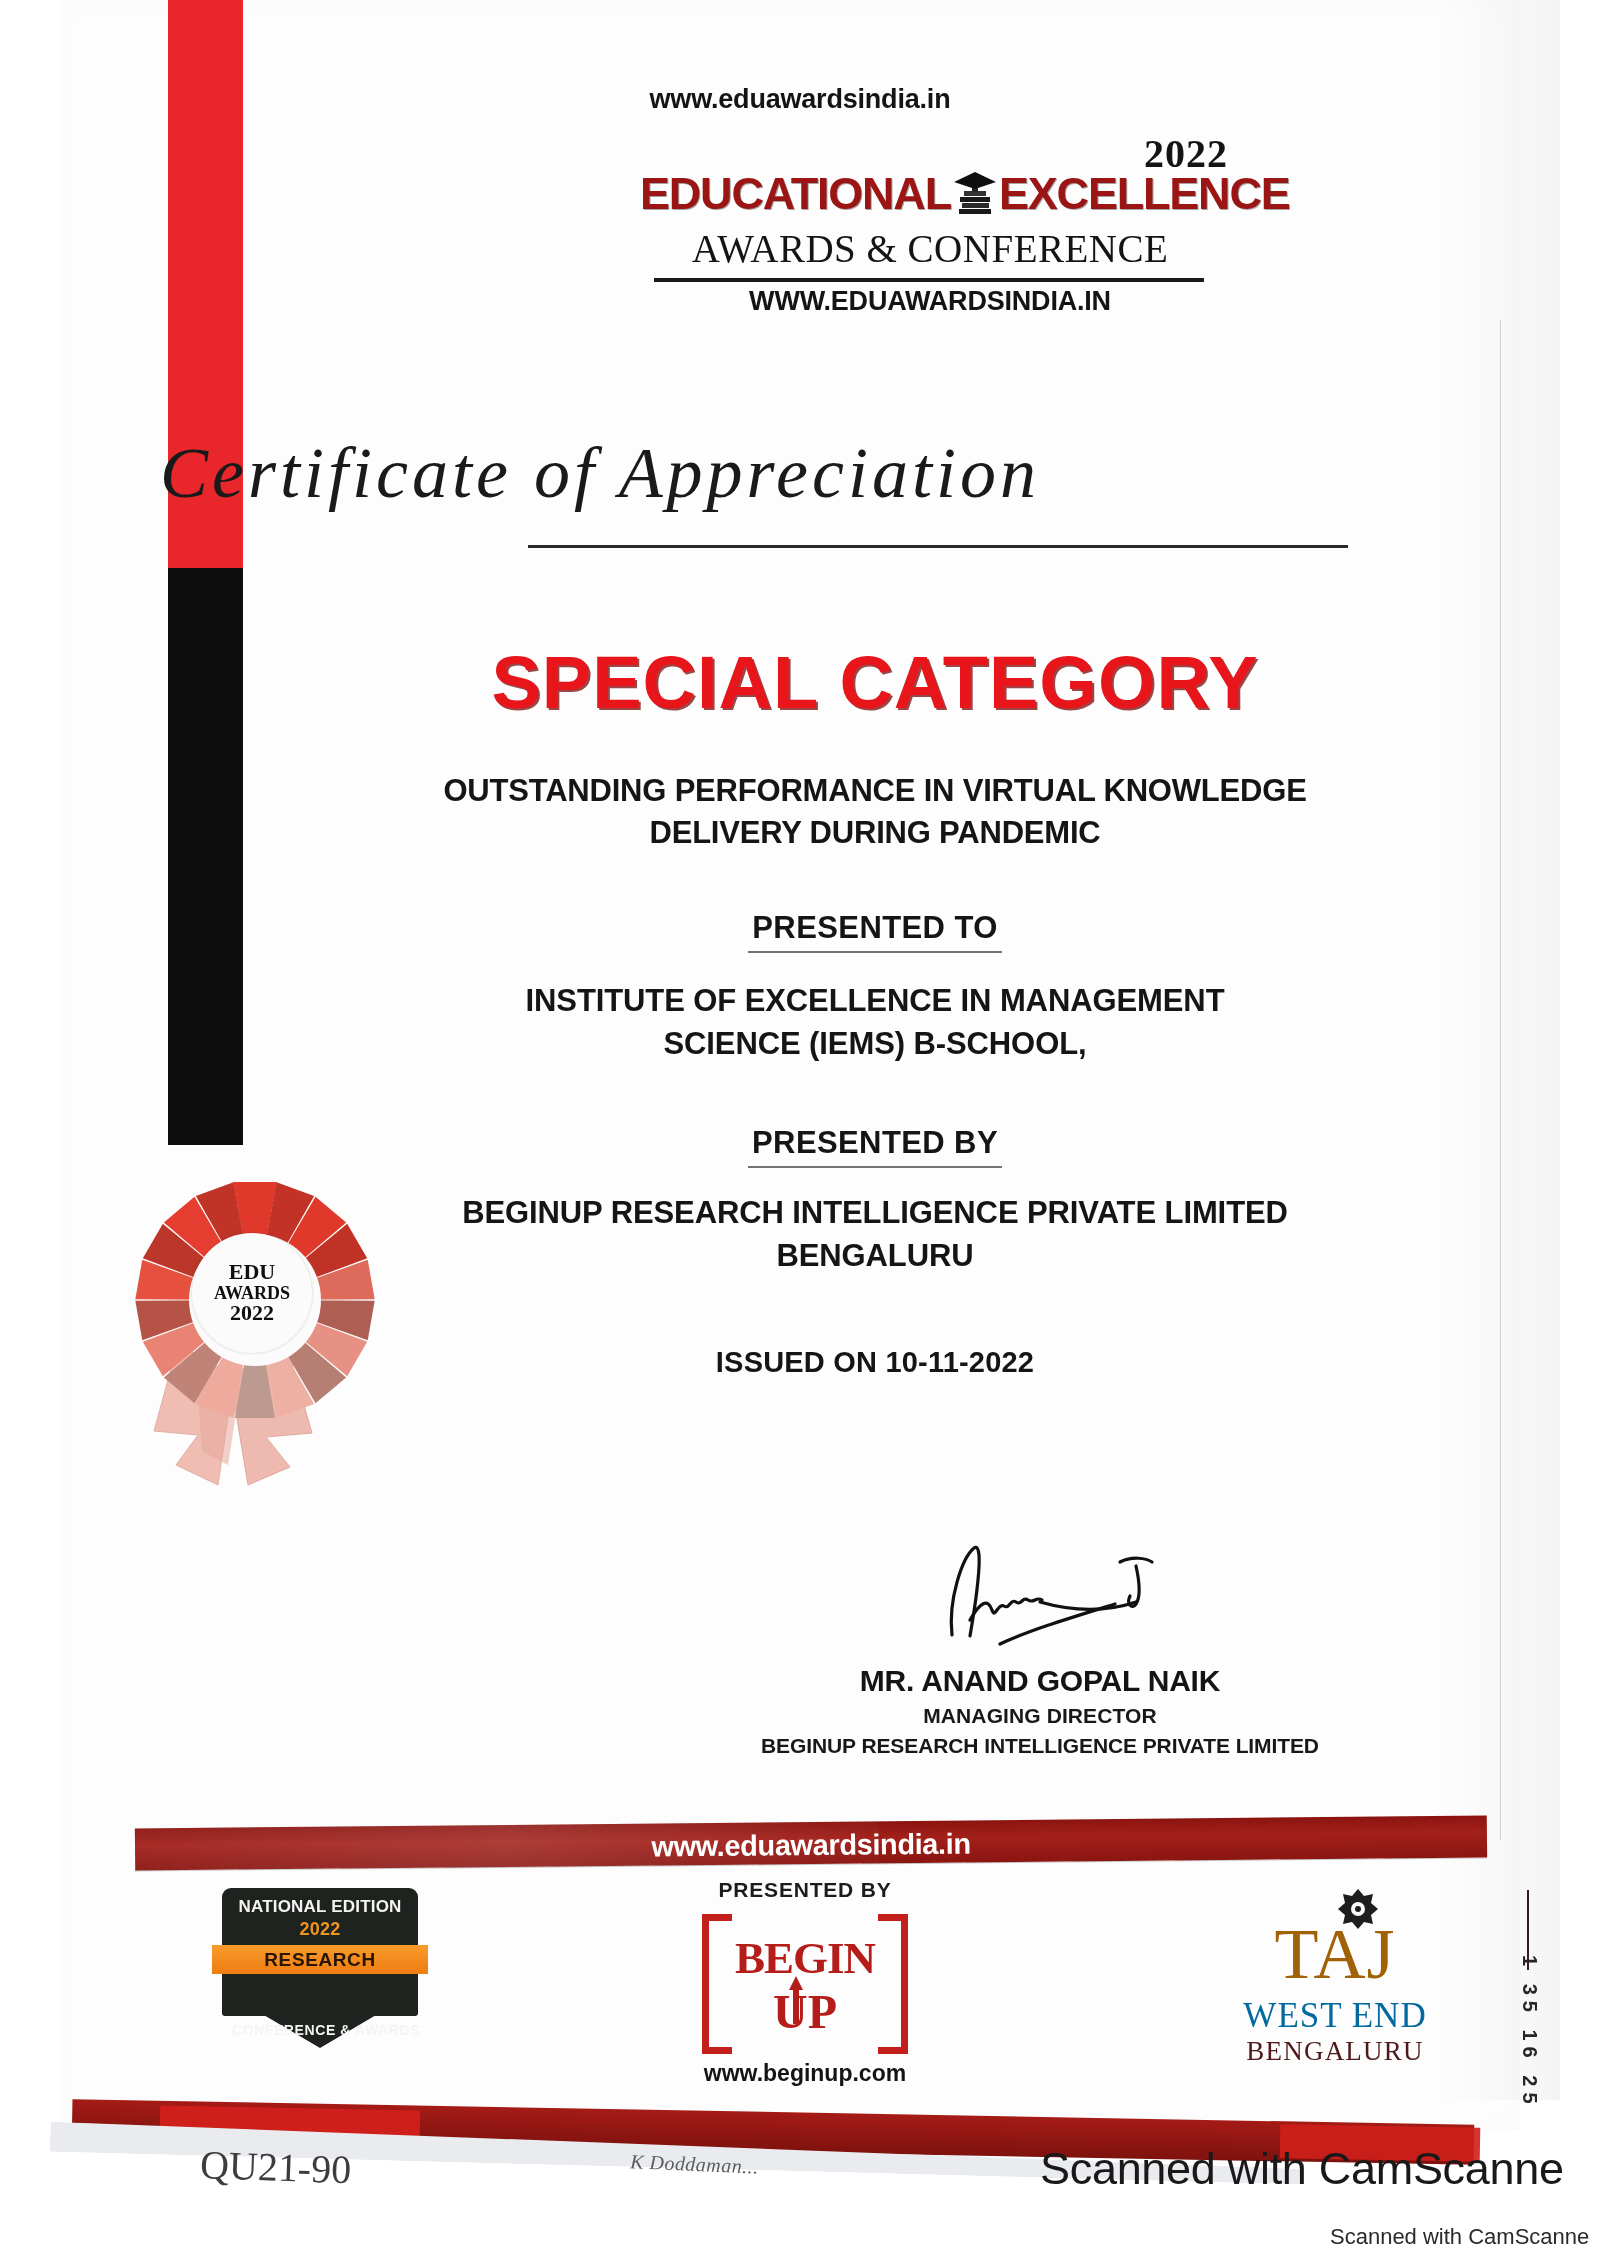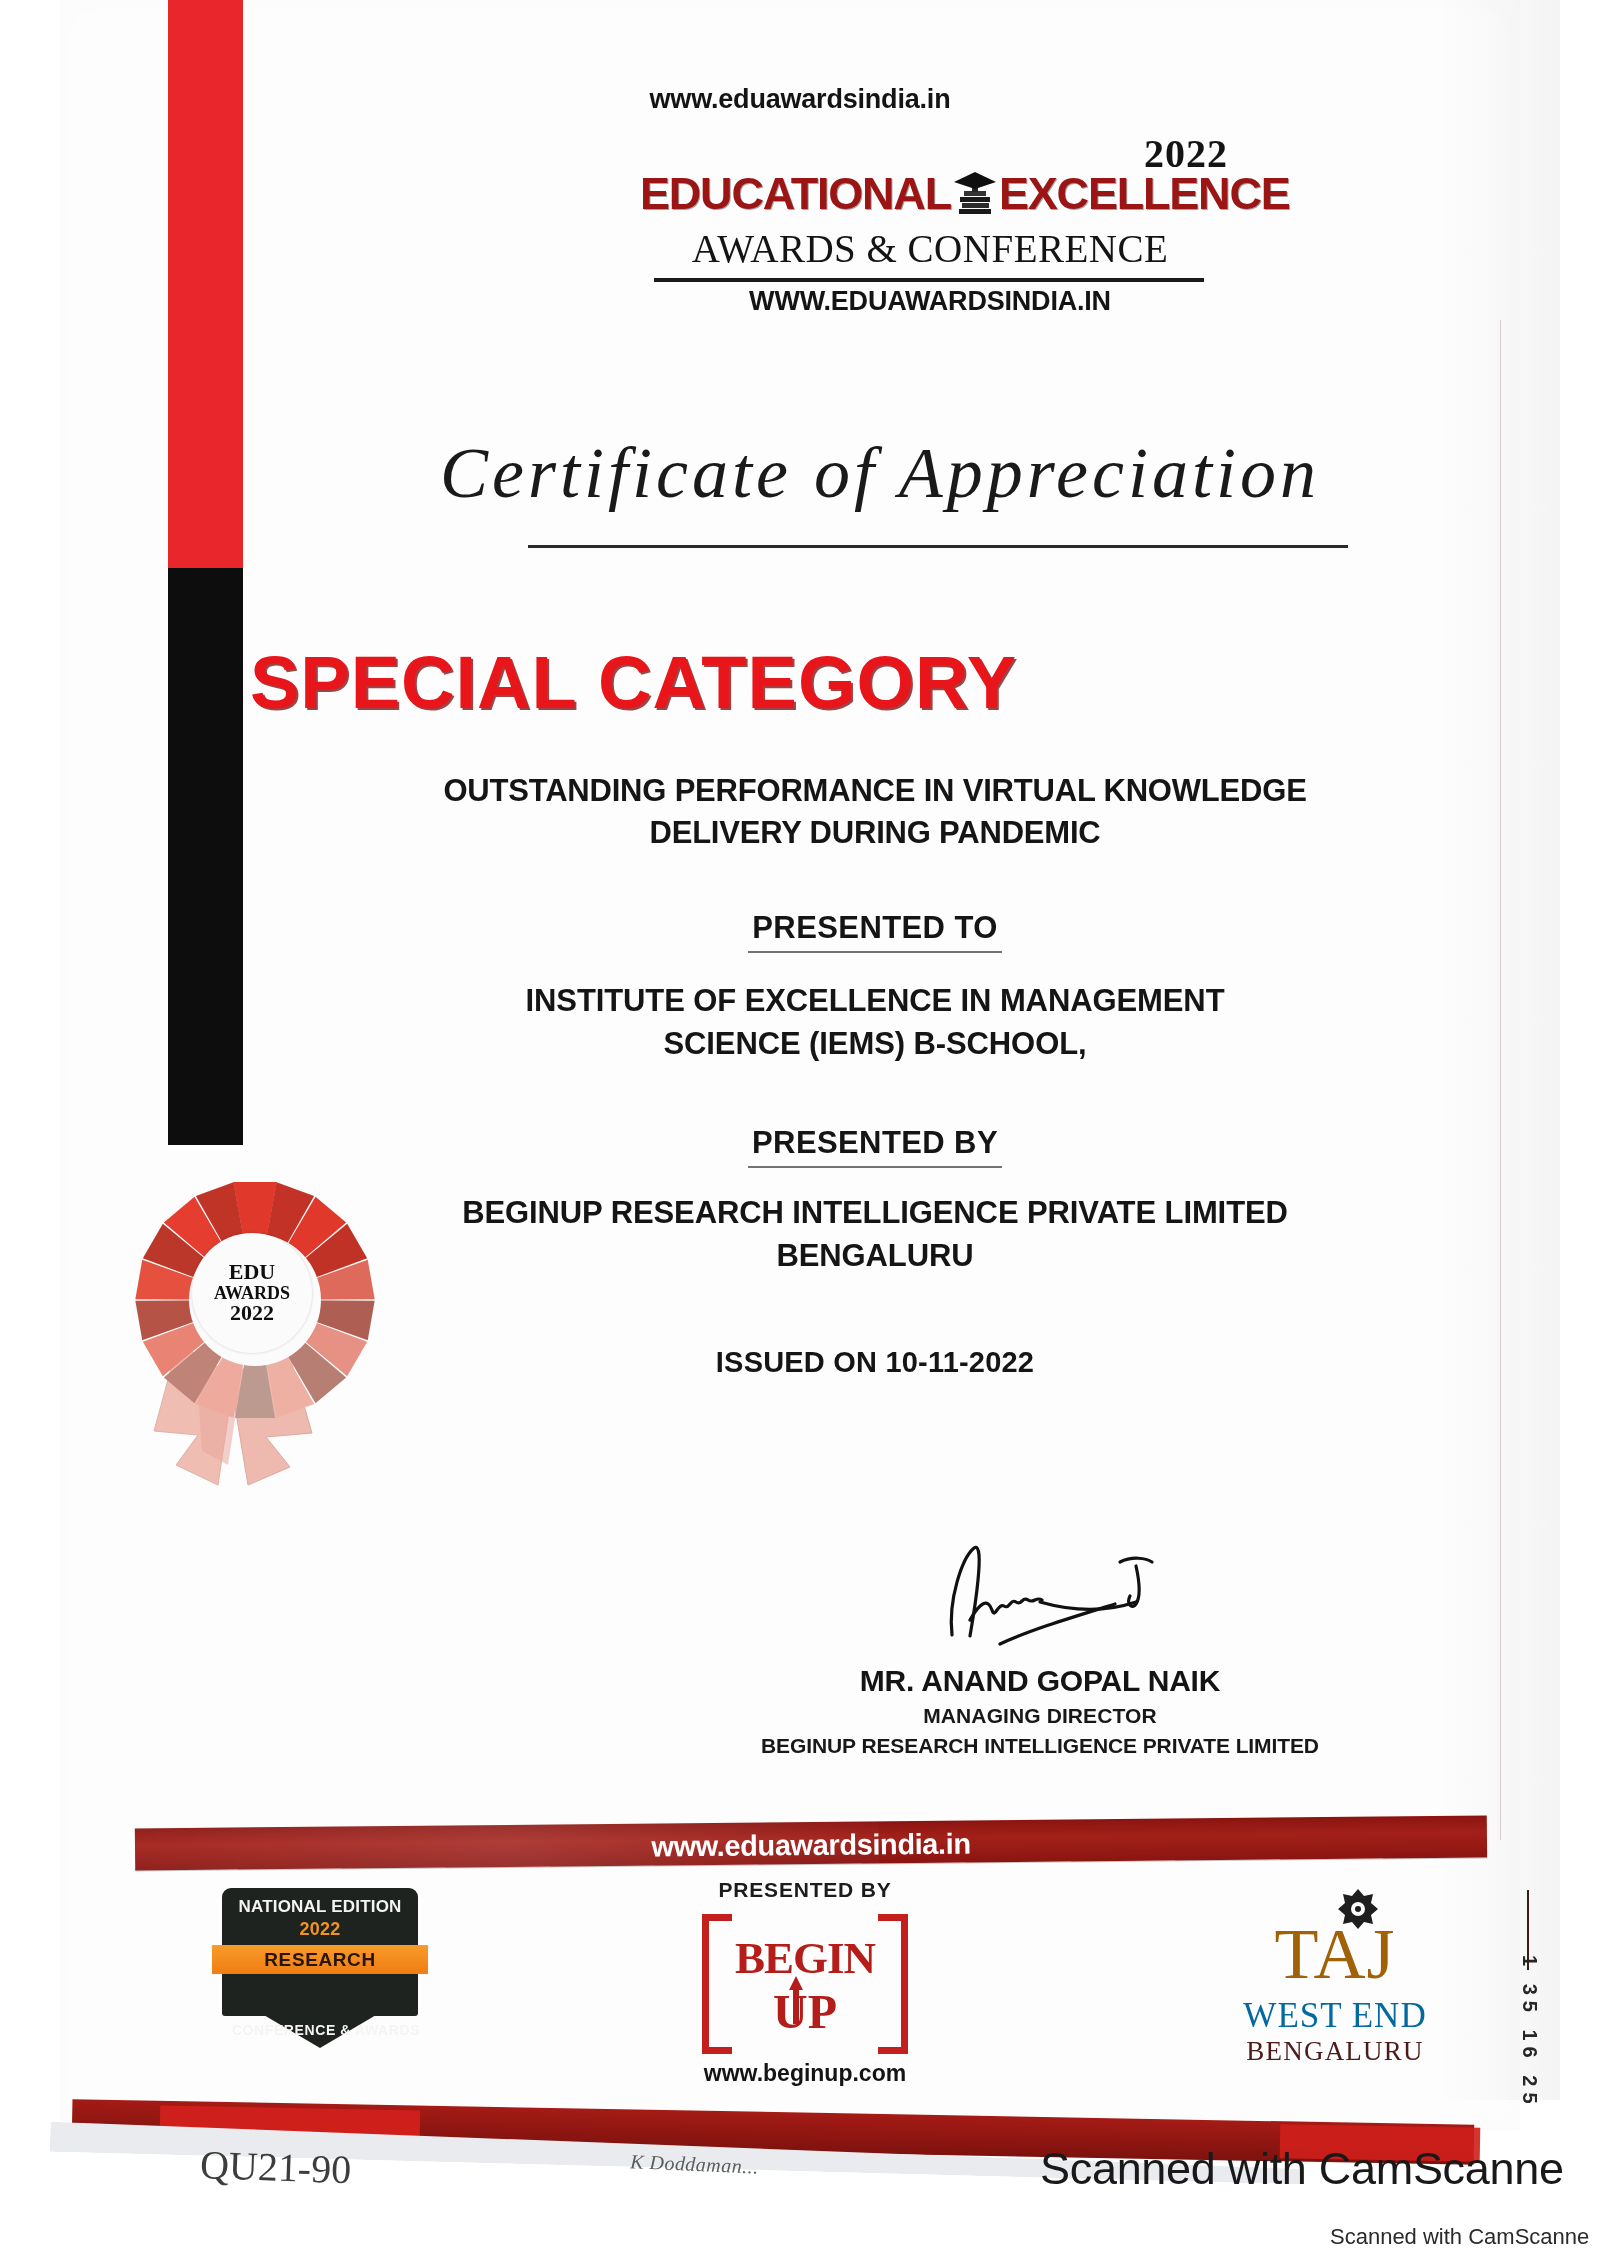--- a/index.html
+++ b/index.html
@@ -72,36 +72,36 @@
     position:absolute; left:14px; top:148px; width:550px; height:4px;
     background:#1a1a1a;
   }
   #logo-url {
     position:absolute; left:0; top:156px; width:580px; text-align:center;
     font-size:27px; font-weight:bold; letter-spacing:-0.2px; color:#141414;
   }
 
   
   #script-title {
-    position:absolute; left:0; top:432px; width:1600px; text-align:center;
+    position:absolute; left:0; top:432px; width:1600px; text-align:left;
     padding-left:160px;
     font-family:"Liberation Serif", serif;
     font-style:italic; font-size:72px; color:#1a1a1a;
     letter-spacing:4px;
   }
   #script-rule {
     position:absolute; left:528px; top:545px; width:820px; height:3px;
     background:#2a2a2a;
   }
 
   
   #body-col { position:absolute; left:250px; top:0; width:1250px; }
 
   #special-category {
-    position:absolute; left:0; top:640px; width:1250px; 
+    position:absolute; left:0; top:640px; width:1250px; text-align:center;
     font-size:74px; font-weight:bold; letter-spacing:1px;
     color:#e8151b;
     text-shadow:2px 2px 0 rgba(120,8,10,0.75);
   }
   #subtitle {
     position:absolute; left:0; top:770px; width:1250px; text-align:center;
     font-size:31px; font-weight:bold; color:#151515; line-height:1.36;
     letter-spacing:-0.2px;
   }
 

